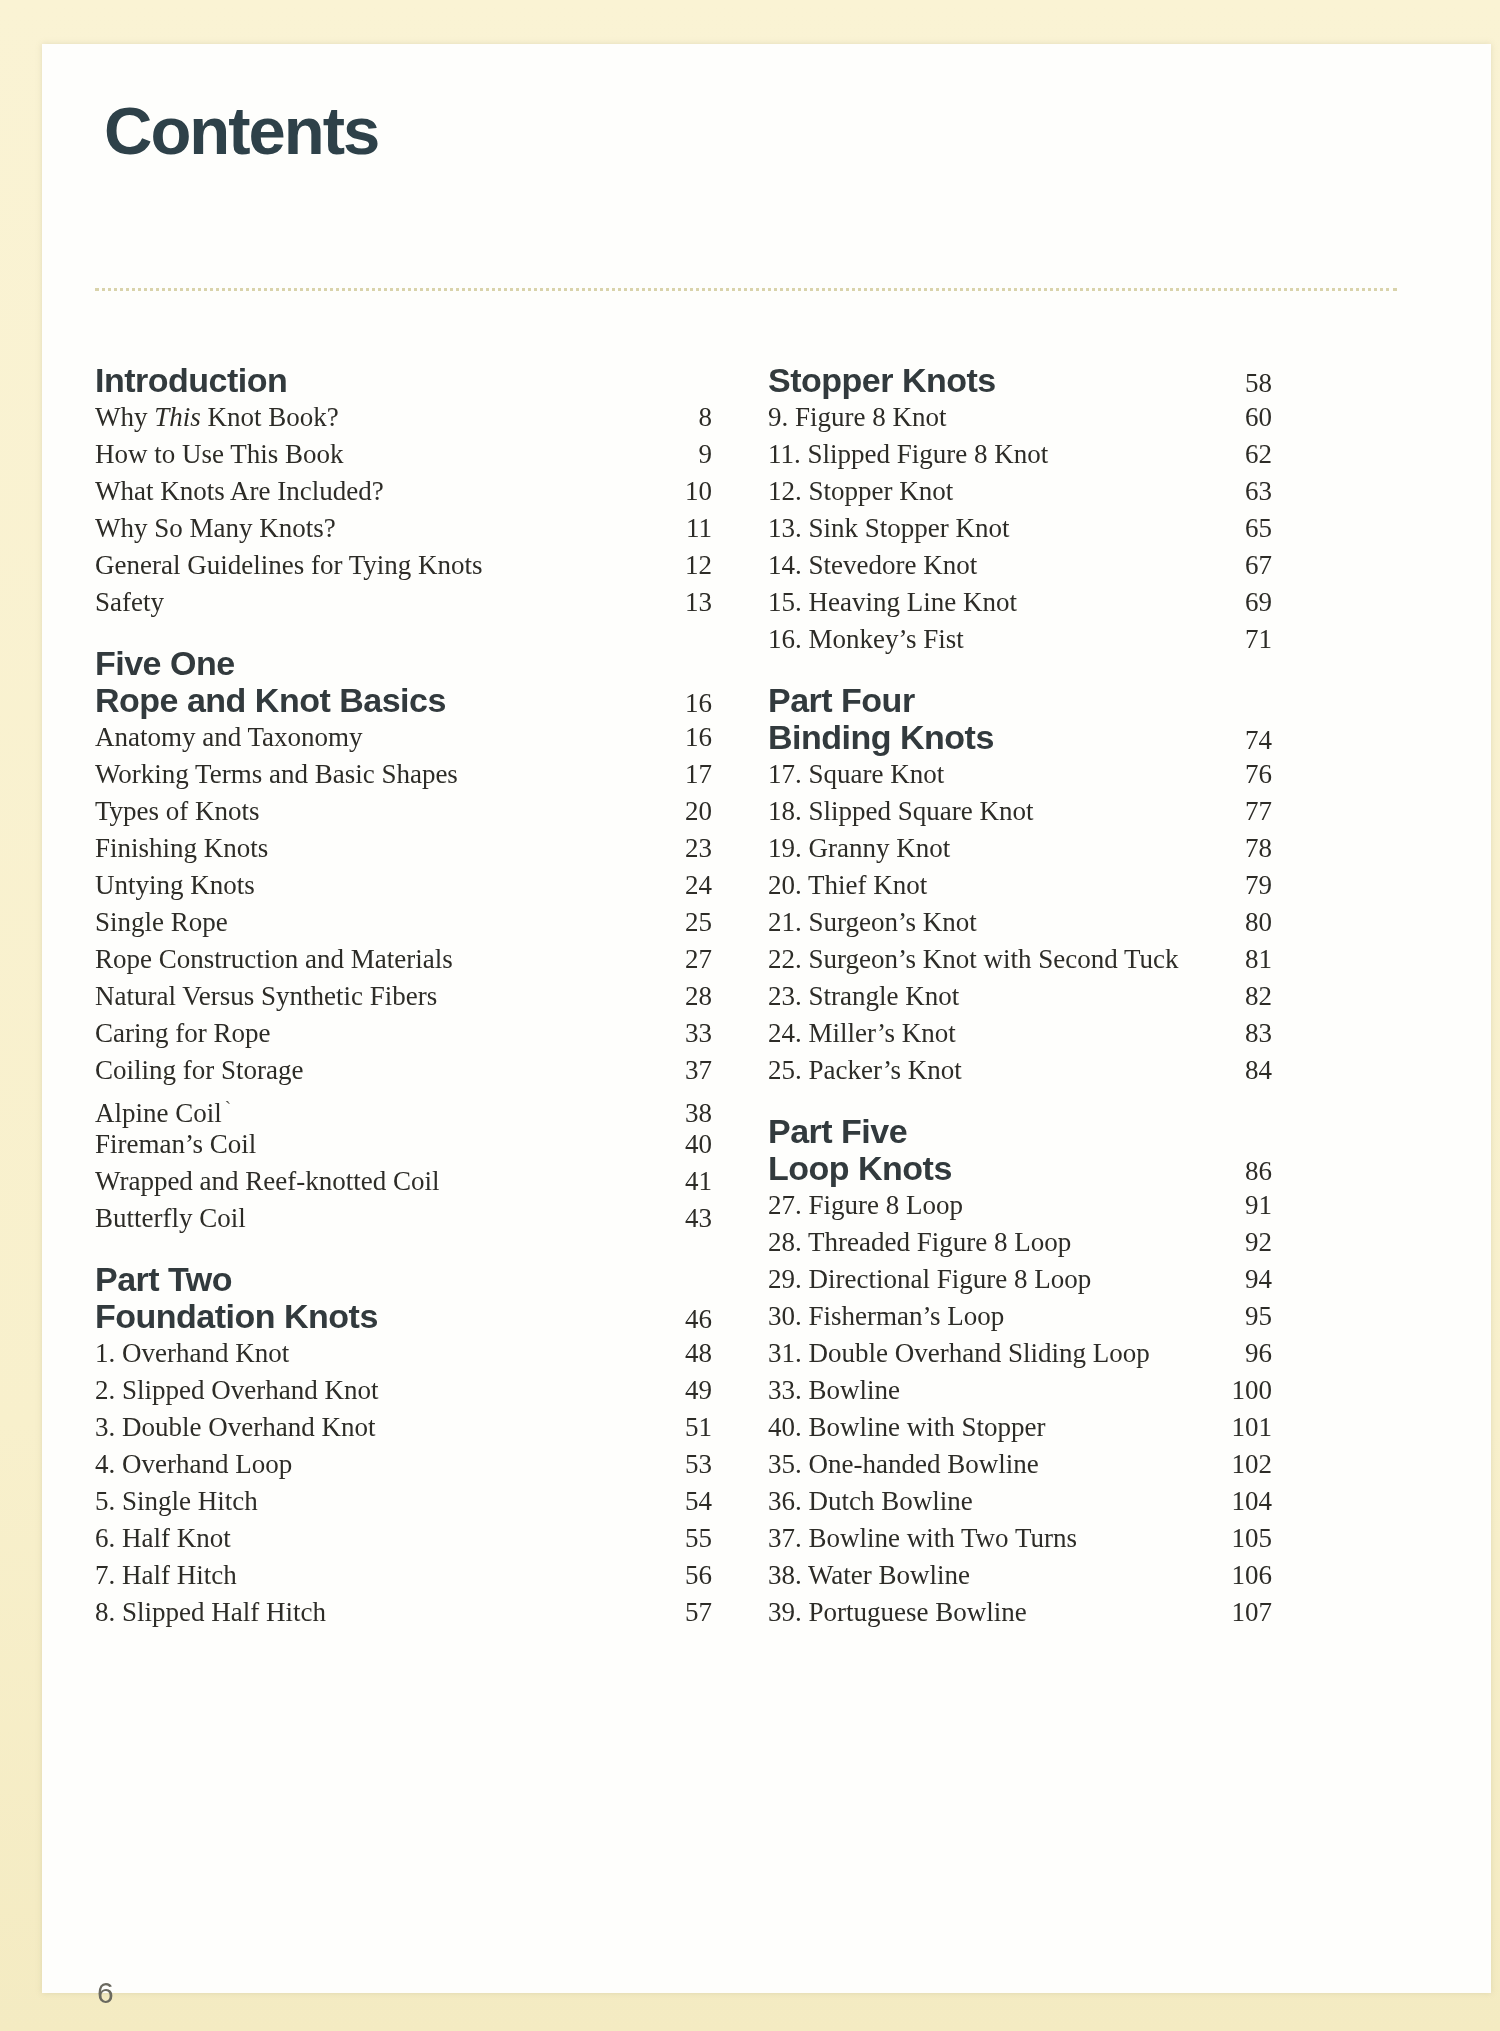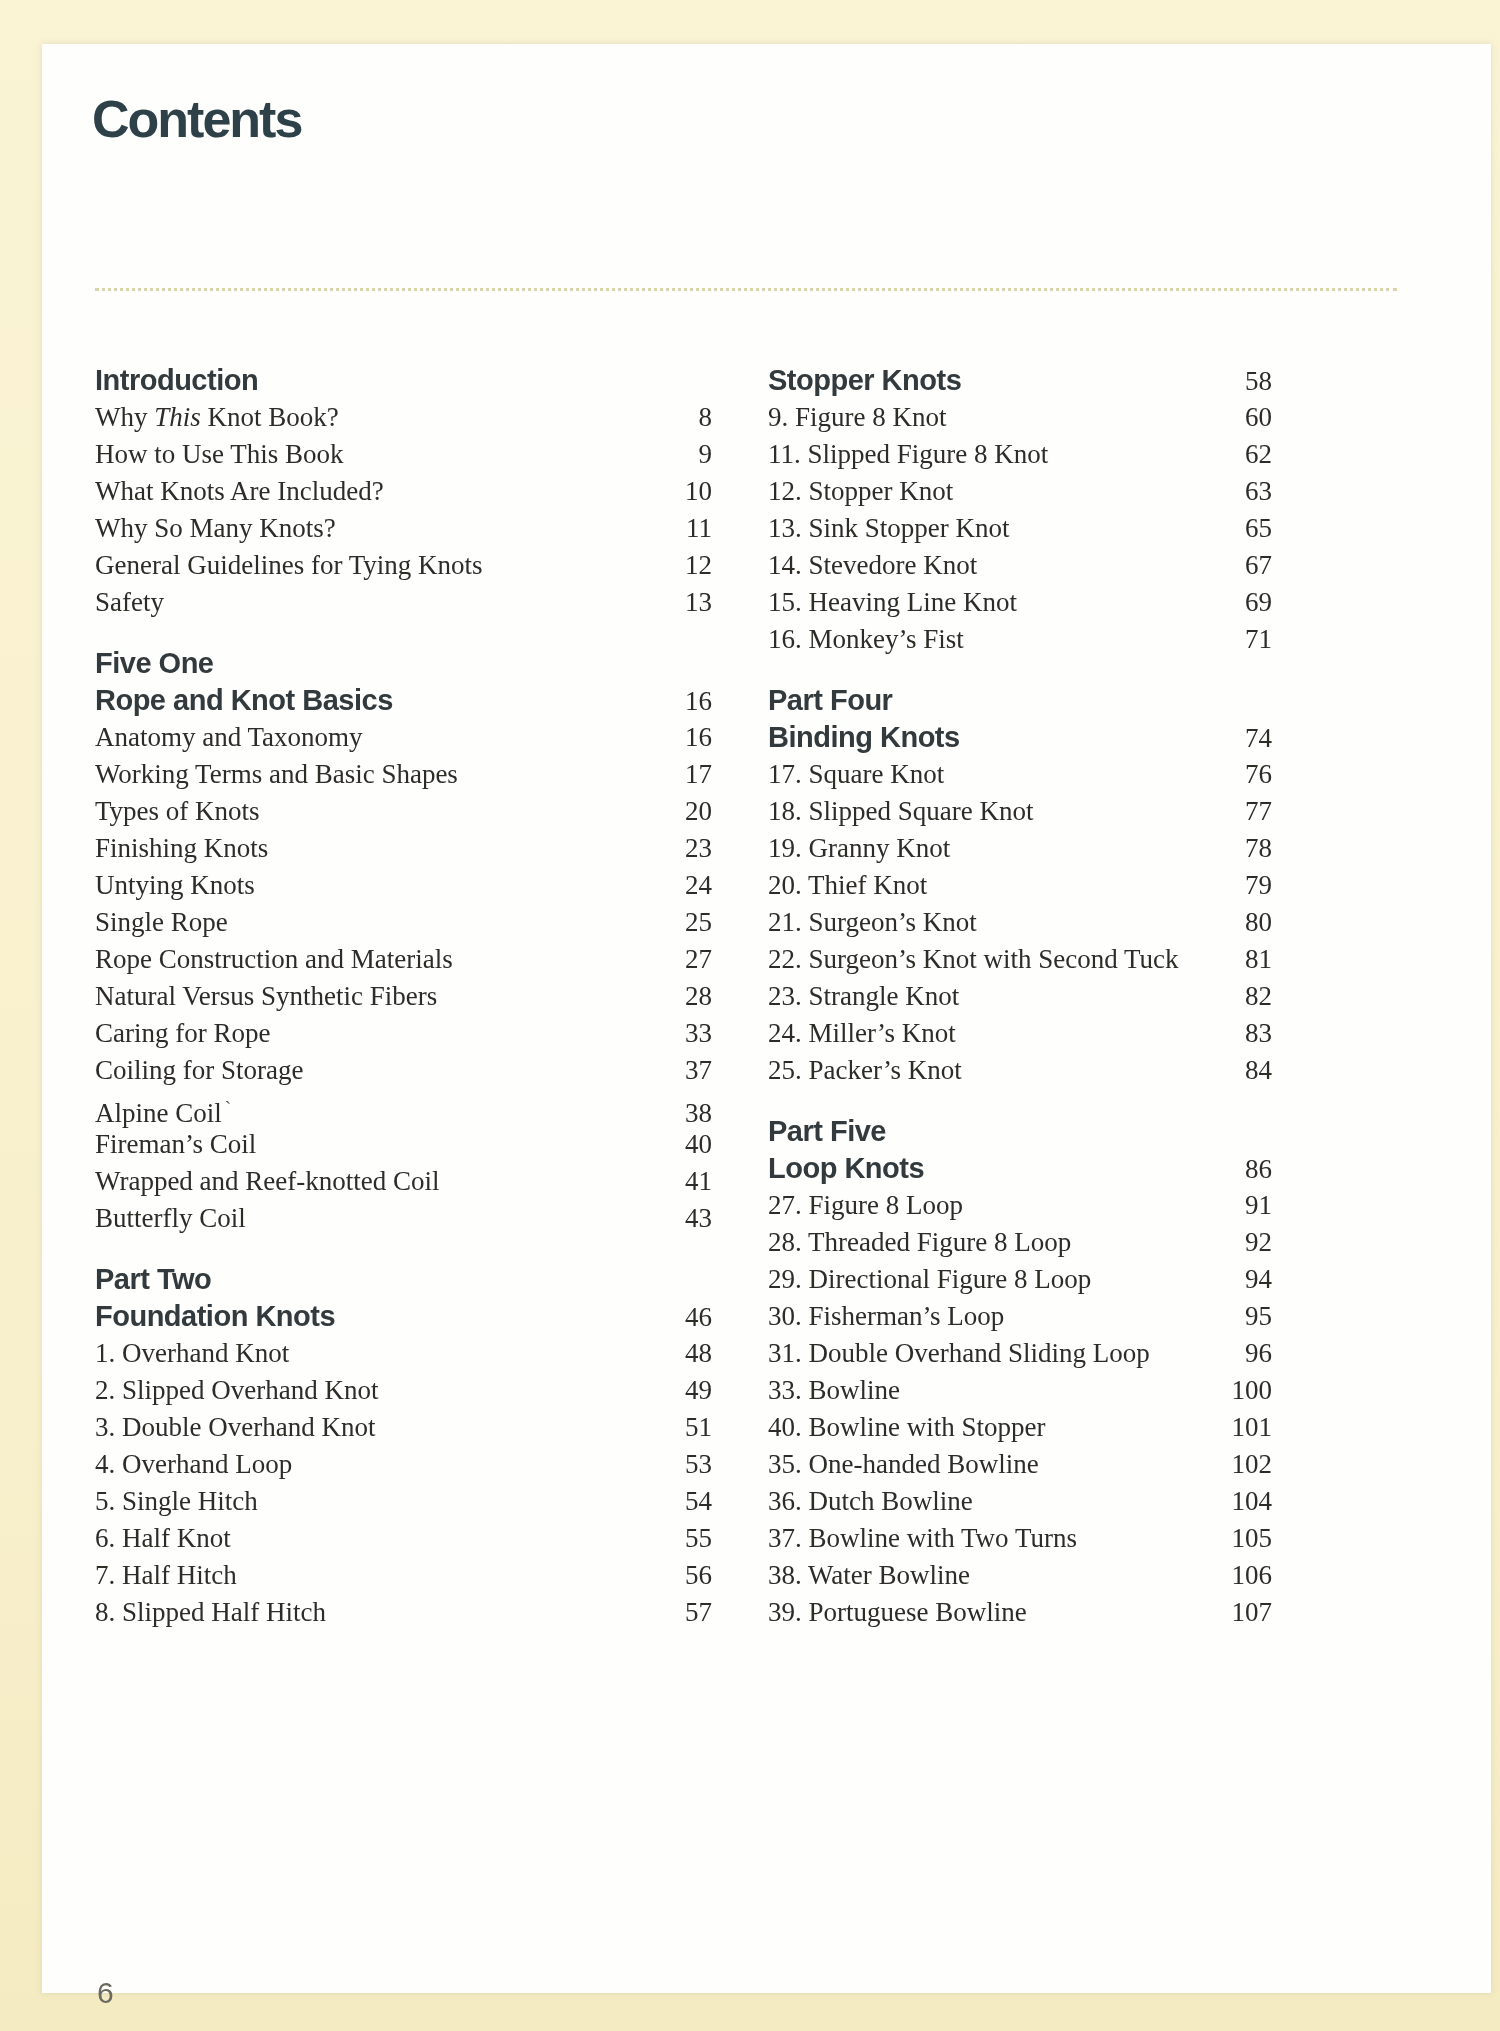--- a/index.html
+++ b/index.html
@@ -10,42 +10,42 @@
     overflow:hidden;
     font-family:"Liberation Serif",serif;
   }
   .paper{
     position:absolute;
     left:42px;top:44px;right:9px;bottom:38px;
     background:#fefefc;
     box-shadow:0 0 6px rgba(160,150,110,0.25);
   }
   .title{
-    position:absolute;left:50px;top:40px;margin:0;
+    position:absolute;left:50px;top:40px;margin:12px;
     font-family:"Liberation Sans",sans-serif;
-    font-weight:bold;font-size:52px;line-height:70px;
+    font-weight:bold;font-size:67px;line-height:70px;
     letter-spacing:-2px;color:#2e4149;
   }
   .rule{
     position:absolute;left:53px;top:244px;width:1302px;height:0;
     border-top:3px dotted #d9d3ab;
   }
   .col{position:absolute;top:318px;}
   .col-left{left:53px;width:617px;}
   .col-right{left:726px;width:504px;}
   .section{margin:0 0 24px 0;}
   .row{
     display:flex;justify-content:space-between;align-items:baseline;
     height:37px;line-height:37px;white-space:nowrap;
   }
   .row .lbl{font-size:27px;color:#2d2c27;}
   .row .pg{font-size:27px;color:#2d2c27;padding-left:10px;}
   .row.head .lbl{
     font-family:"Liberation Sans",sans-serif;font-weight:bold;
-    font-size:29px;color:#323a3d;letter-spacing:-0.5px;
+    font-size:34px;color:#323a3d;letter-spacing:-0.5px;
   }
   .row .lbl i{font-style:italic;margin-top:11px;}
   .row .mark{font-size:19px;color:#55534c;vertical-align:8px;padding-left:3px;}
   .folio{
     position:absolute;left:97px;top:1976px;
     font-family:"Liberation Sans",sans-serif;
     font-size:30px;color:#6a695f;
   }
 </style>
 </head>

